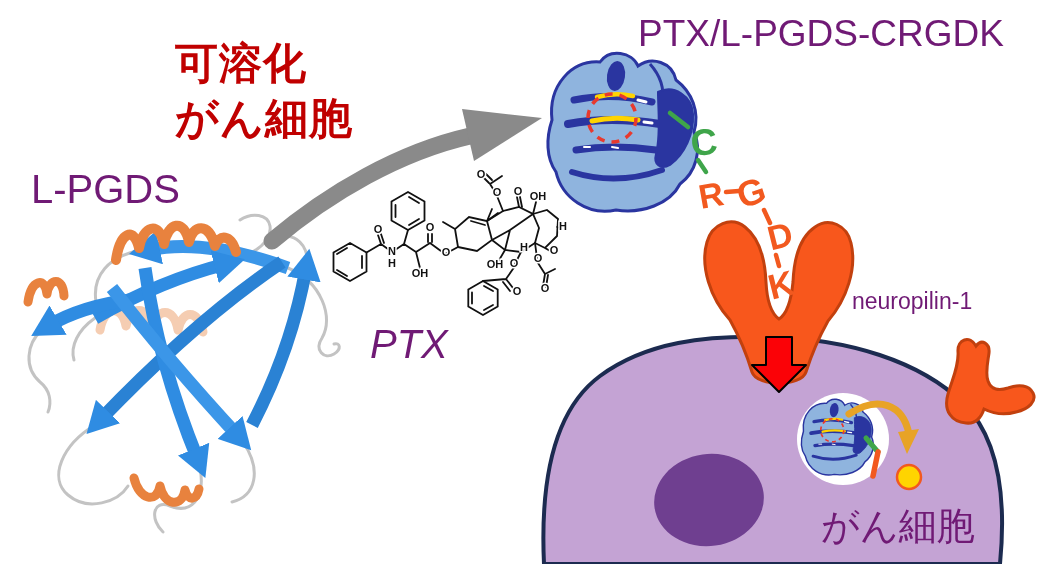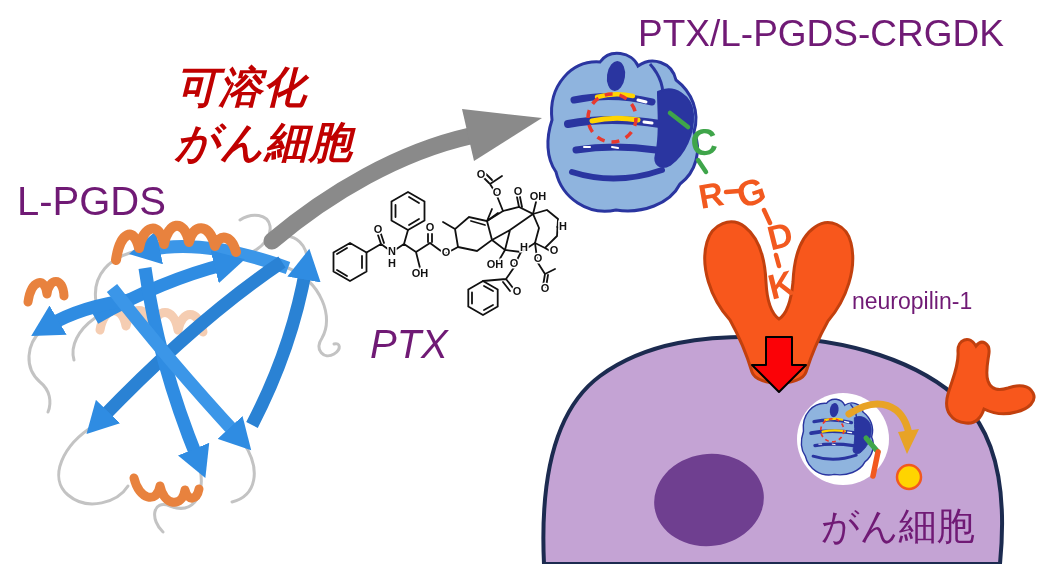--- a/index.html
+++ b/index.html
@@ -160,23 +160,23 @@
     <path d="M764,210 L770,223" stroke="#f2591f" stroke-width="4.5"></path>
     <path d="M776,255 L779,266" stroke="#f2591f" stroke-width="4.5"></path>
     <text class="pep" x="704" y="155" font-size="37" transform="rotate(-6 704 142)" fill="#3fa54a">C</text>
     <text class="pep" x="711" y="207" font-size="34" transform="rotate(-10 711 195)" fill="#f2591f">R</text>
     <text class="pep" x="751" y="205" font-size="36" transform="rotate(-18 751 192)" fill="#f2591f">G</text>
     <text class="pep" x="780" y="248" font-size="34" transform="rotate(-14 780 236)" fill="#f2591f">D</text>
     <text class="pep" x="781" y="297" font-size="35" transform="rotate(-14 781 285)" fill="#f2591f">K</text>
   </g>
 </svg>
 
-<div class="lbl effect" style="left:175px;top:60px;font-style:italic;">
+<div class="lbl effect" style="left:175px;top:36px;">
   <div>可溶化</div>
   <div>がん細胞</div>
 </div>
-<div class="lbl big" style="left:17px;top:167px;margin-top:12px;">L-PGDS</div>
+<div class="lbl big" style="left:31px;top:167px;">L-PGDS</div>
 <div class="lbl big" style="left:370px;top:322px;font-style:italic;">PTX</div>
 <div class="lbl title" style="left:638px;top:13px;">PTX/L-PGDS-CRGDK</div>
 <div class="lbl mid" style="left:852px;top:288px;">neuropilin-1</div>
 <div class="lbl cjk" style="left:821px;top:501px;">がん細胞</div>
 
 </div>
 
 </body></html>

